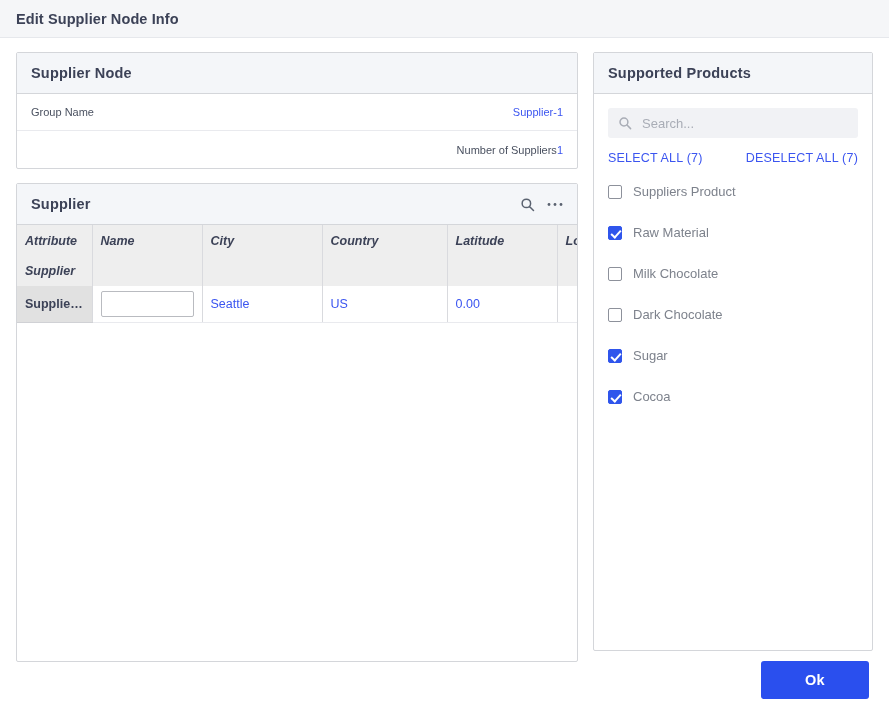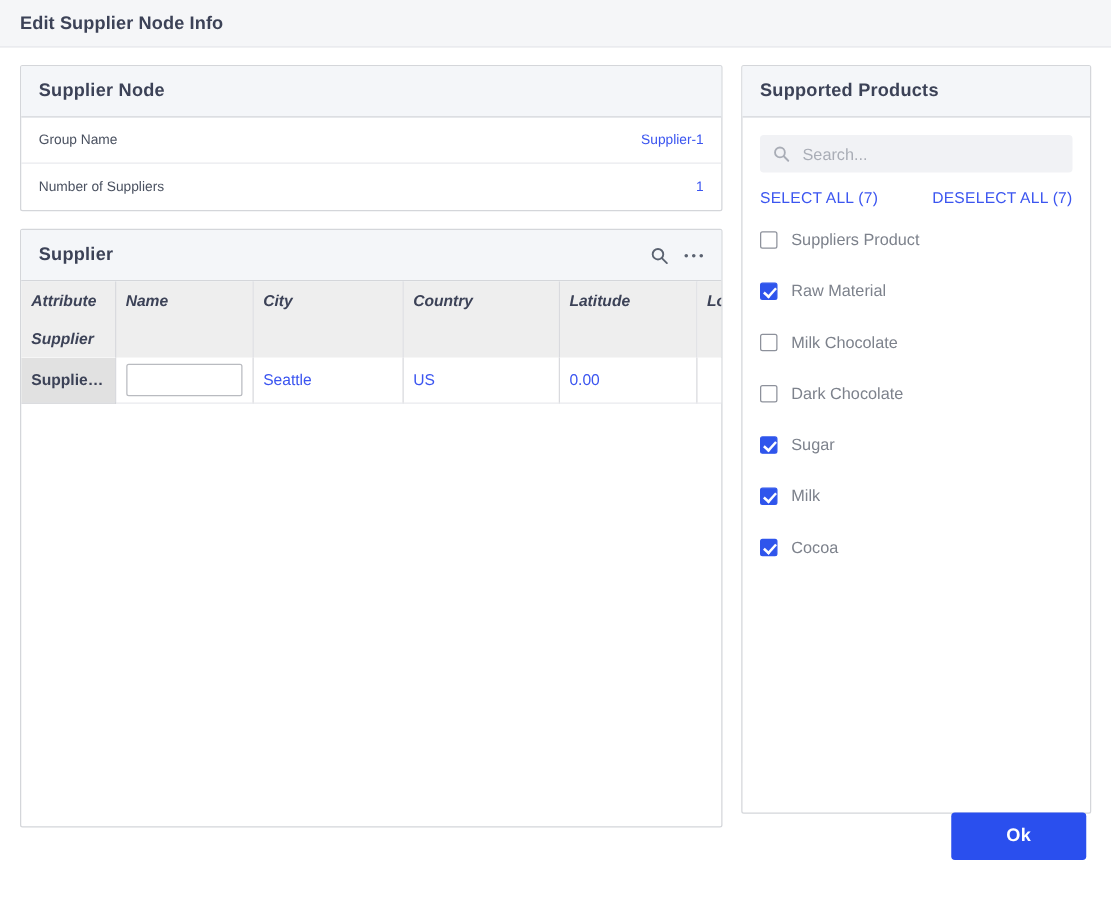--- a/index.html
+++ b/index.html
@@ -72,21 +72,21 @@
   
   .kv-row {
     height: 37px;
     display: flex;
     align-items: center;
     justify-content: space-between;
     padding: 0 14px;
     border-bottom: 1px solid #e9eaee;
     font-size: 11px;
   }
-  .kv-row:last-child { border-bottom: none; }
+  .kv-row:last-child { border-bottom: none; justify-content: flex-end; }
   .kv-key { color: #4a5160; }
   .kv-val { color: #3b55f0; }
 
   
   .table-wrap {
     height: 436px;
     overflow: hidden;
     position: relative;
   }
   table.grid {
@@ -213,21 +213,21 @@
     width: 4px; height: 8px;
     border: solid #fff;
     border-width: 0 2px 2px 0;
     transform: rotate(42deg);
   }
   .chk-label { font-size: 13px; color: #7d828c; }
 
   
   .footer {
     position: absolute;
-    left: 0; bottom: 12px;
+    left: 0; bottom: 1px;
     width: 889px;
     padding: 0 20px 21px 0;
     display: flex;
     justify-content: flex-end;
   }
   .ok-btn {
     width: 108px;
     height: 38px;
     background: #2a4fee;
     color: #ffffff;
@@ -369,24 +369,20 @@
           <div class="chk-item">
             <span class="chk"></span>
             <span class="chk-label">Dark Chocolate</span>
           </div>
           <div class="chk-item">
             <span class="chk checked"></span>
             <span class="chk-label">Sugar</span>
           </div>
           <div class="chk-item">
             <span class="chk checked"></span>
-            <span class="chk-label">Milk</span>
-          </div>
-          <div class="chk-item">
-            <span class="chk checked"></span>
             <span class="chk-label">Cocoa</span>
           </div>
         </div>
 
       </div>
     </div>
   </div>
 
   <div class="footer">
     <button class="ok-btn">Ok</button>

